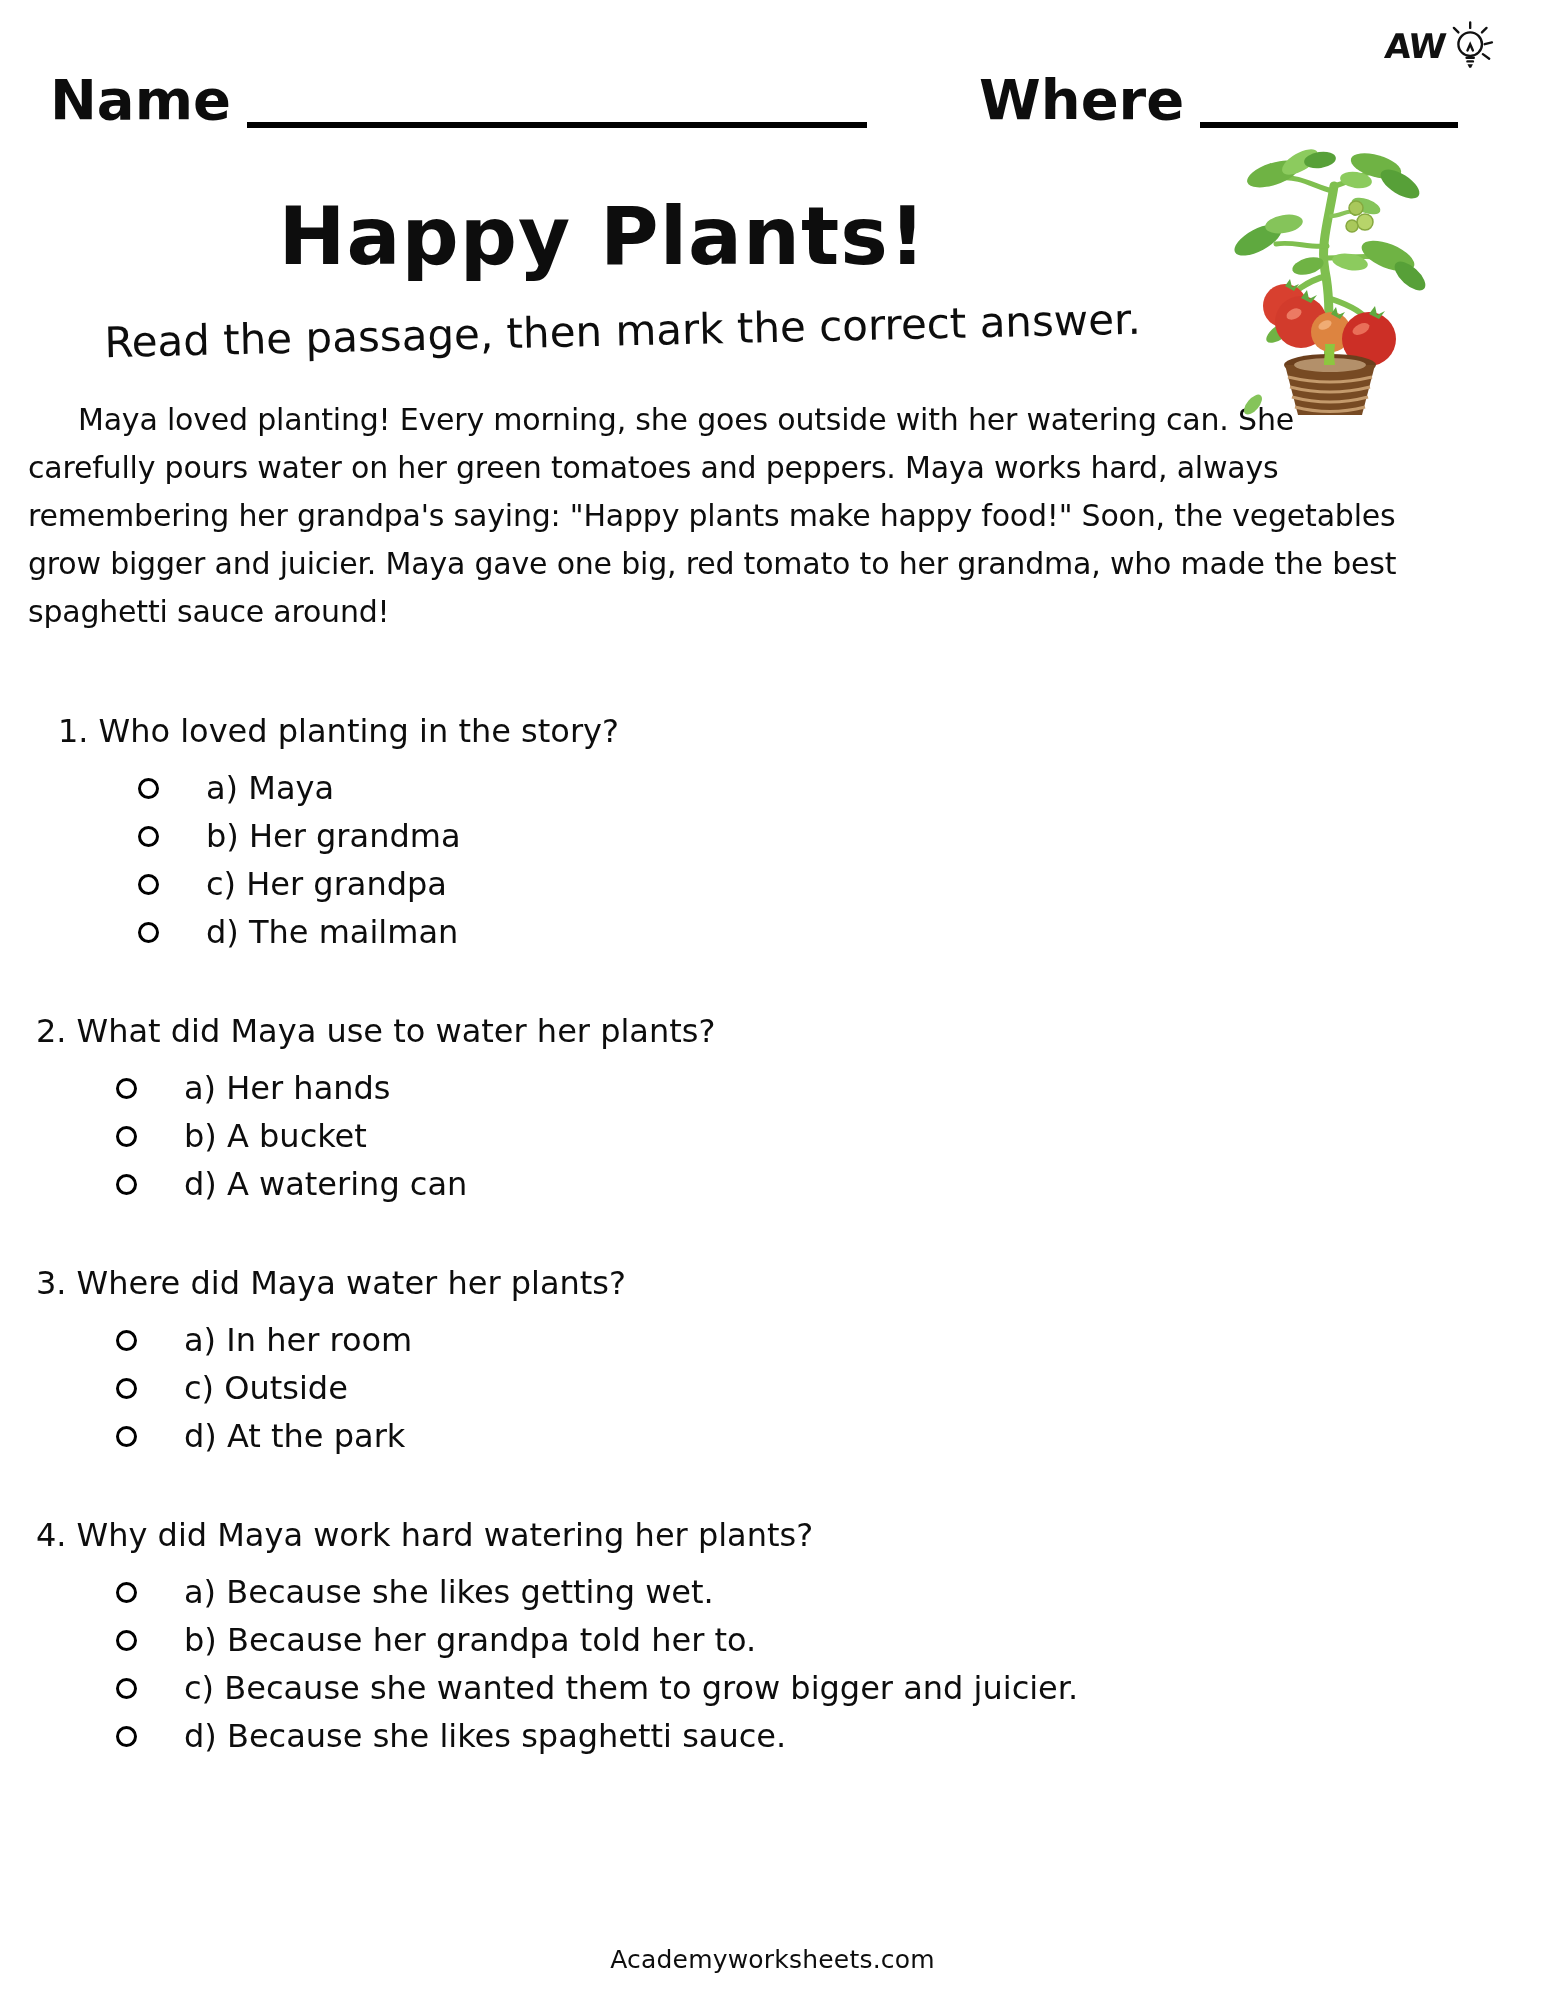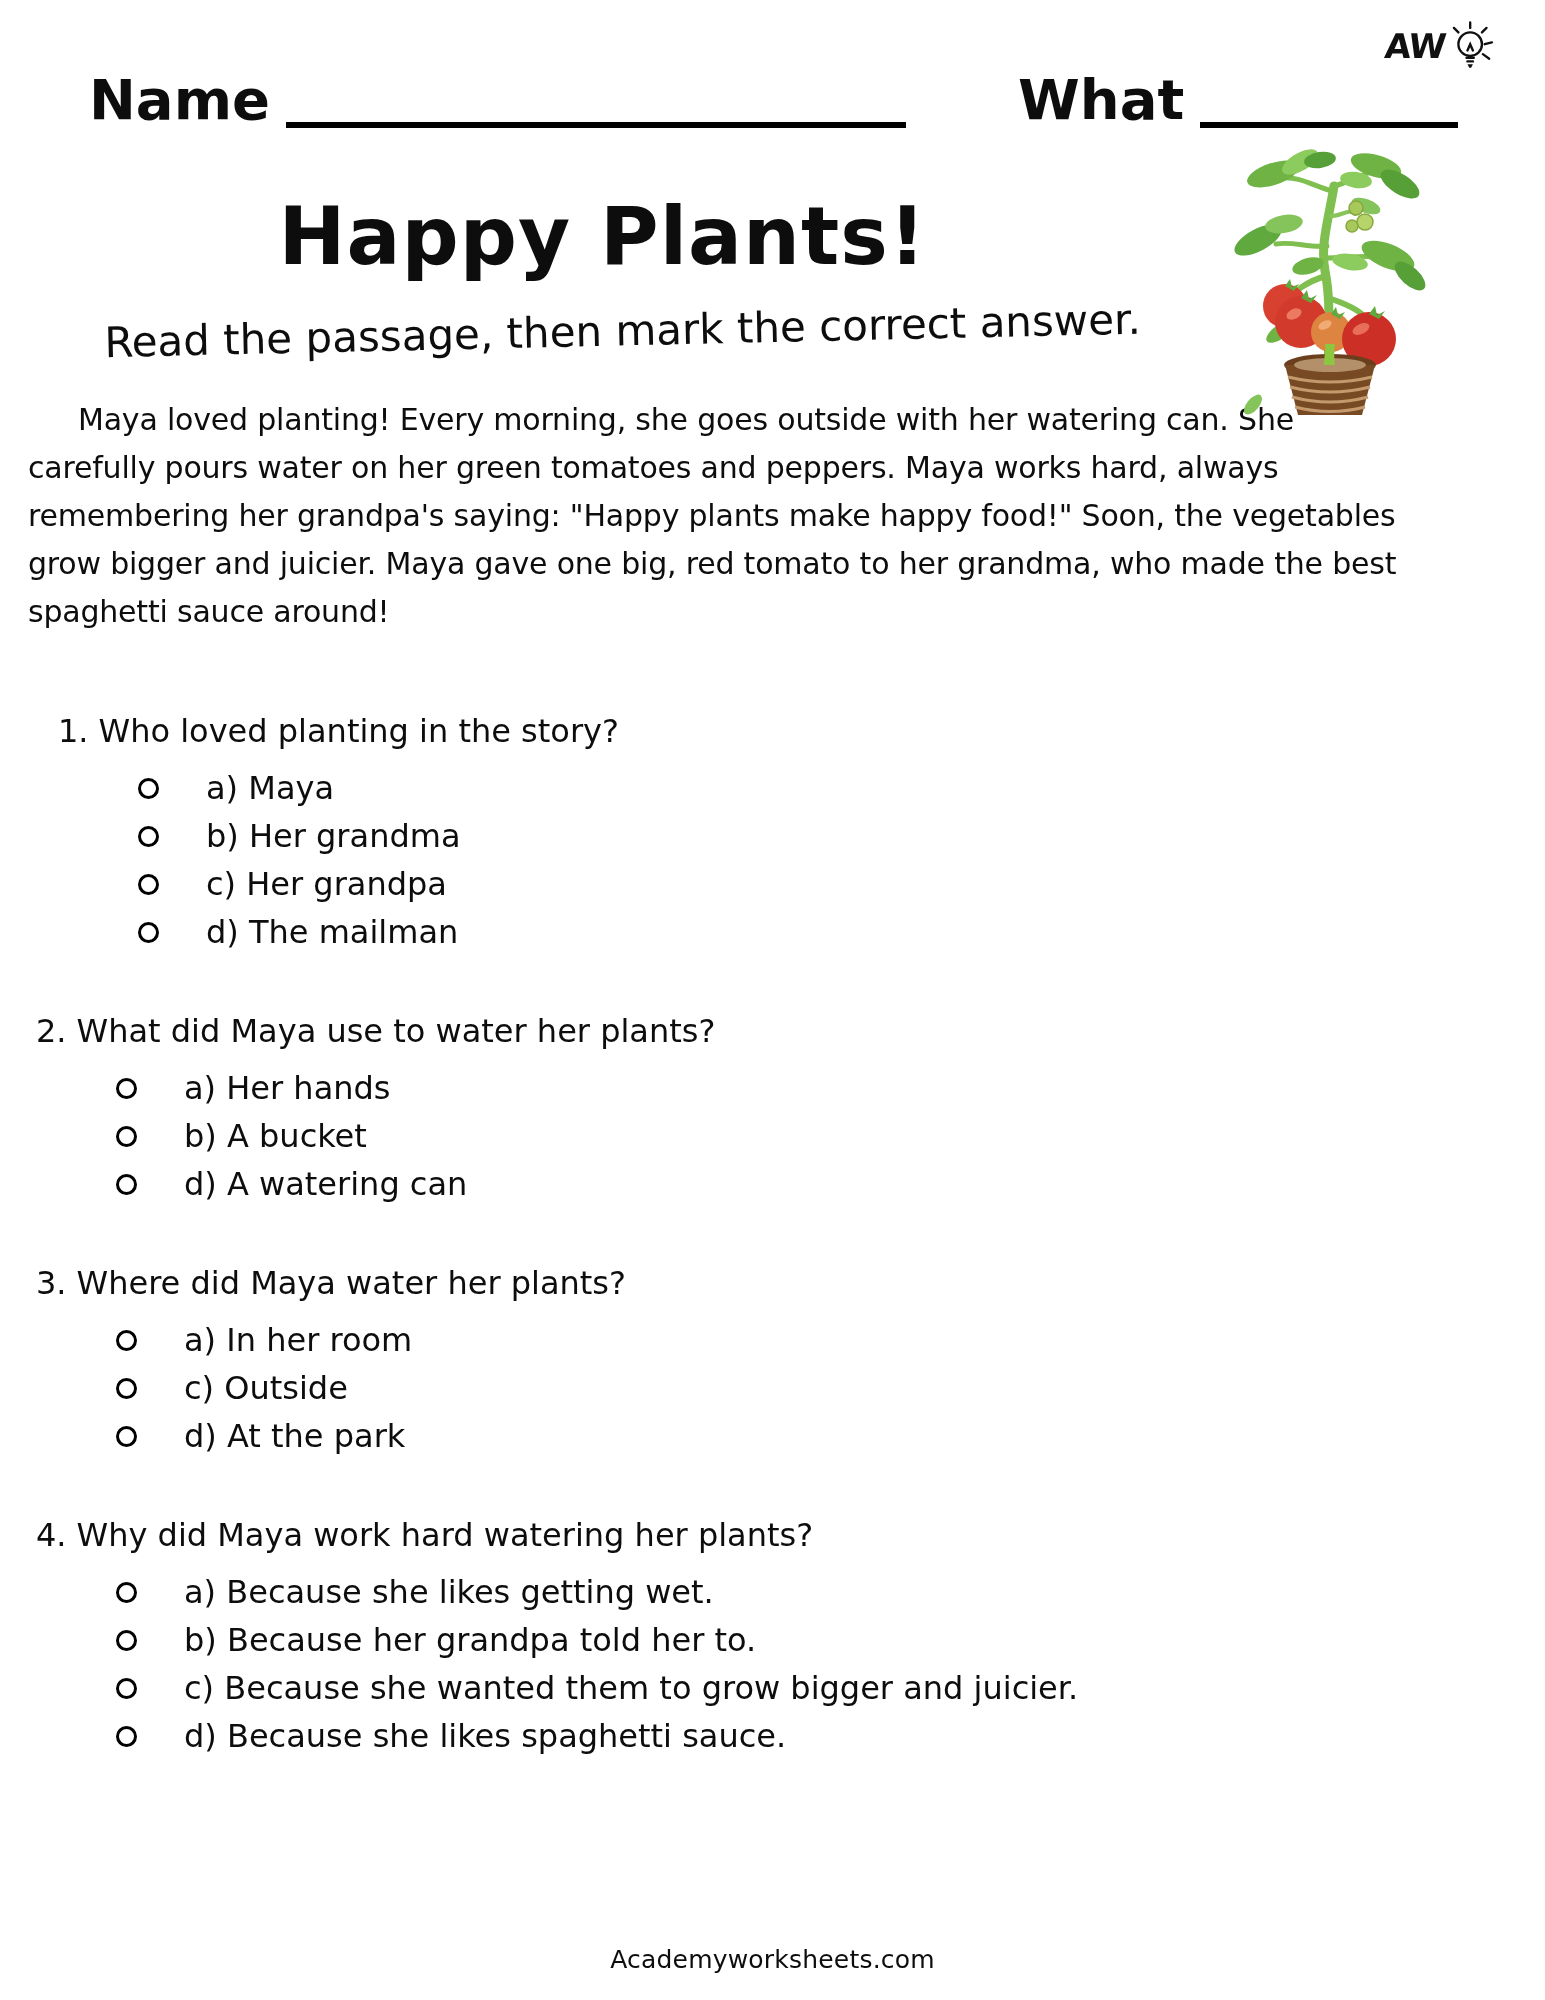--- a/index.html
+++ b/index.html
@@ -28,21 +28,20 @@
     letter-spacing: -1px;
     transform: skewX(-6deg);
     color: #111;
   }
   .logo-bulb { width: 58px; height: 52px; margin-left: -2px; }
 
   .header-row {
     display: flex;
     align-items: flex-end;
     padding: 64px 48px 0 50px;
-    margin-left: 39px;
   }
   .field-label { font-size: 56px; font-weight: 600; line-height: 1; }
   .write-line { border-bottom: 6px solid #000; height: 58px; }
   .name-line { width: 620px; margin-left: 16px; }
   .date-label { margin-left: 112px; }
   .date-line { width: 258px; margin-left: 16px; }
 
   
   .title {
     margin-top: 62px;
@@ -133,21 +132,21 @@
         <path d="M26,41 L34,41"></path>
         <path d="M27,45 L33,45"></path>
       </g>
       <path d="M27,48 L33,48 L31,52 L29,52 Z" fill="#111"></path>
     </svg>
   </div>
 
   <div class="header-row">
     <span class="field-label">Name</span>
     <div class="write-line name-line"></div>
-    <span class="field-label date-label">What</span>
+    <span class="field-label date-label">Where</span>
     <div class="write-line date-line"></div>
   </div>
 
   <div class="title">Happy Plants!</div>
   <div class="instructions">Read the passage, then mark the correct answer.</div>
 
   <svg class="plant" viewBox="0 0 205 275">
 
     <g stroke="#7FBF4F" fill="none" stroke-linecap="round">
       <path d="M101,232 C99,192 104,160 97,125 C92,98 101,72 106,40" stroke-width="9"></path>

